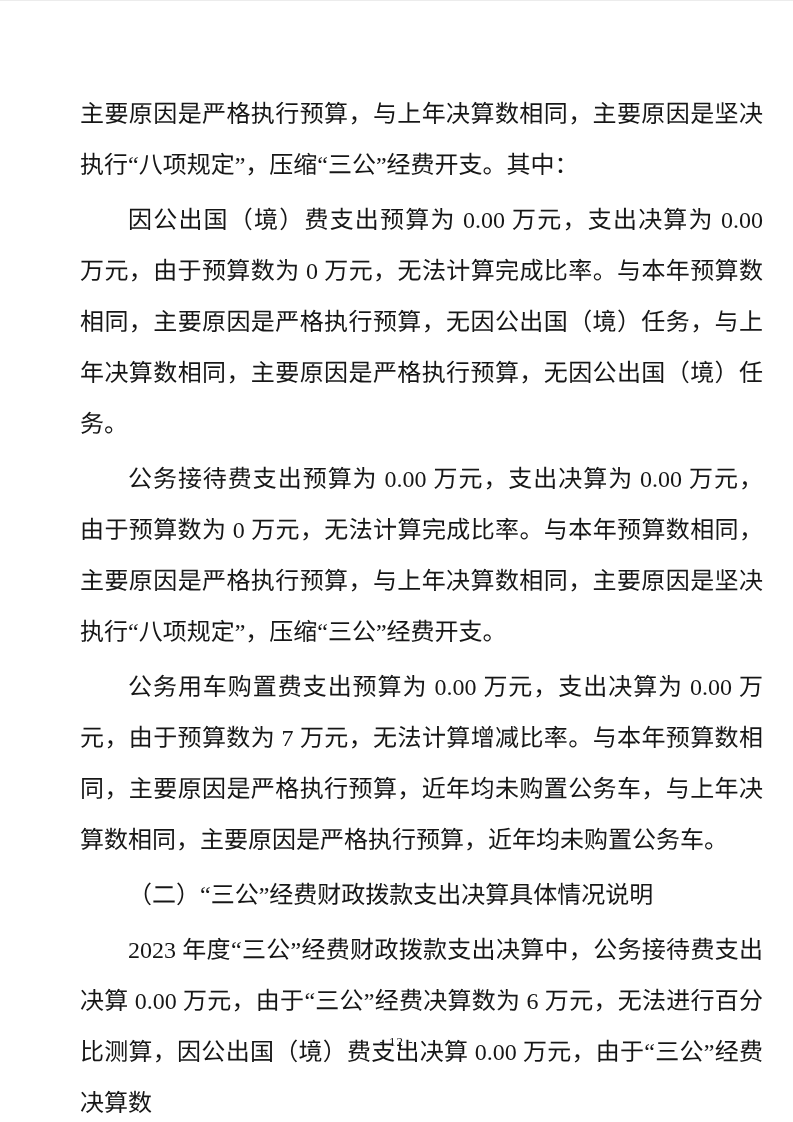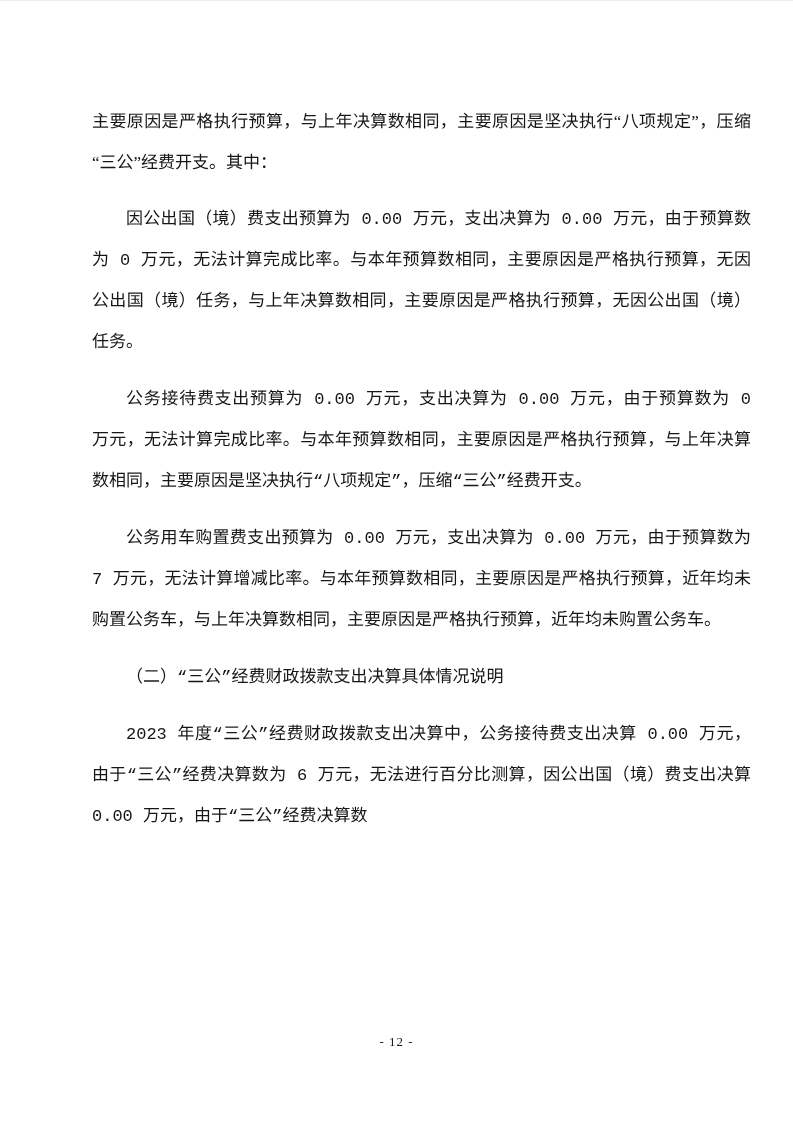--- a/index.html
+++ b/index.html
@@ -18,29 +18,28 @@
     font-family: "Liberation Serif", "DejaVu Serif", serif;
     color: #161616;
   }
   .doc-body {
     position: absolute;
     top: 84px;
     left: 76px;
     width: 691px;
   }
   .para {
-    margin: 16px;
-    font-size: 17px;
-    line-height: 41px;
+    margin: 4px;
+    font-size: 24px;
+    line-height: 51px;
     text-align: justify;
     text-justify: inter-ideograph;
   }
   .para.indent {
     text-indent: 2em;
-    font-family: Liberation Mono, monospace;
   }
   .footer {
     position: absolute;
     top: 1033px;
     left: 0;
     width: 100%;
     text-align: center;
     font-size: 13px;
     letter-spacing: 1px;
     color: #1a1a1a;

